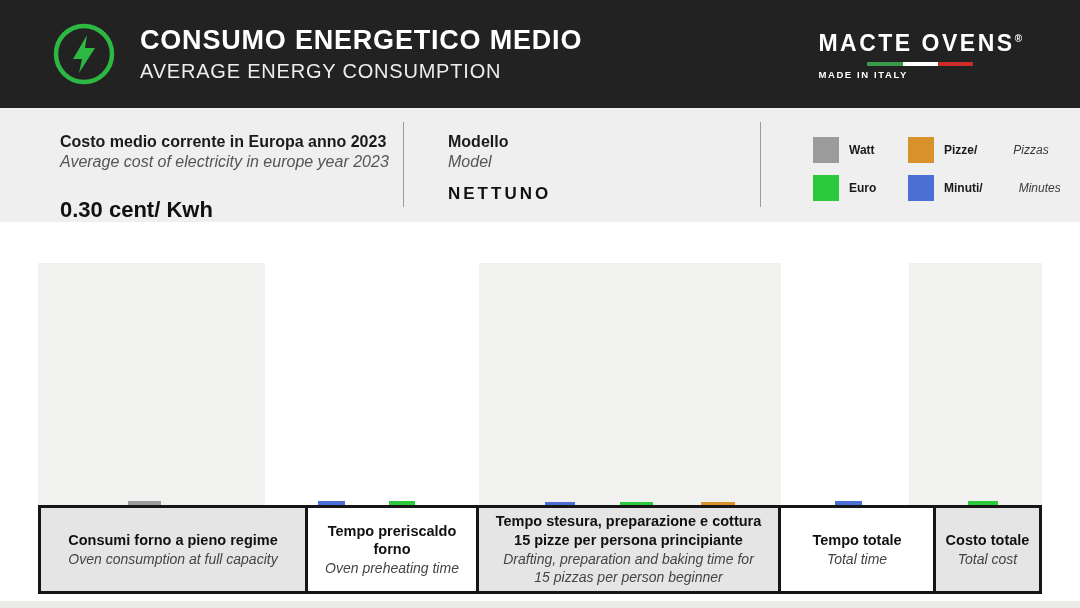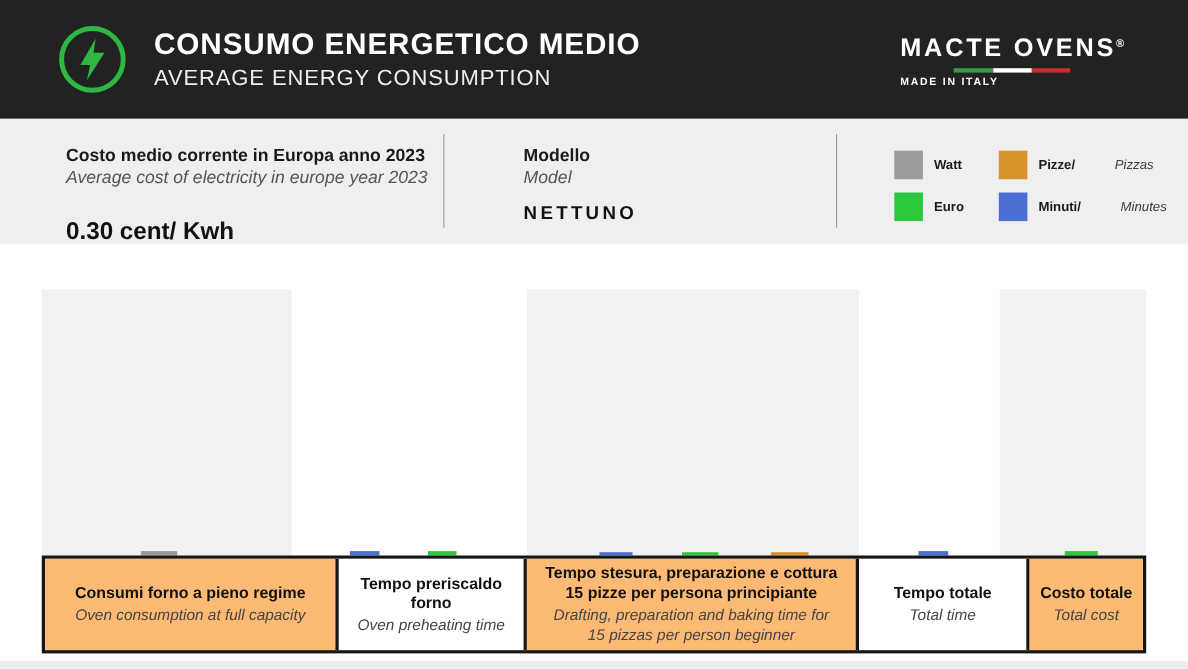--- a/index.html
+++ b/index.html
@@ -32,21 +32,21 @@
     position:absolute; top:108px; left:0; width:1080px; height:114px;
     background:#f0efef;
   }
   .info-cost { position:absolute; left:60px; top:25px; }
   .info-line-bold { font-size:16px; font-weight:bold; color:#1a1a1a; }
   .info-line-italic { font-size:16px; font-style:italic; color:#555555; margin-top:2px; }
   .info-value { font-size:22px; font-weight:bold; color:#111111; margin-top:26px; }
   .vdivider { position:absolute; top:14px; width:1px; height:85px; background:#9a9a9a; }
   .divider-1 { left:403px; }
   .divider-2 { left:760px; }
-  .info-model { position:absolute; left:476px; top:25px; }
+  .info-model { position:absolute; left:448px; top:25px; }
   .model-value { font-size:17px; font-weight:bold; letter-spacing:3px; color:#111111; margin-top:13px; }
 
   .legend {
     position:absolute; left:813px; top:29px;
     display:grid; grid-template-columns:95px auto; grid-row-gap:12px; grid-column-gap:0;
   }
   .legend-item { display:flex; align-items:center; }
   .swatch { width:26px; height:26px; display:inline-block; flex:0 0 26px; }
   .legend-label { margin-left:10px; font-size:12px; color:#1a1a1a; white-space:nowrap; }
   .legend-label b { font-weight:bold; }
@@ -63,21 +63,21 @@
   
   .labels-row {
     position:absolute; left:38px; top:505px; width:1004px; height:89px;
     display:flex; border:3px solid #161616;
   }
   .cat-box {
     display:flex; flex-direction:column; justify-content:center;
     text-align:center; padding:4px 6px; border-right:3px solid #161616;
   }
   .cat-box:last-child { border-right:none; flex:1; }
-  .cat-gray { background:#fdba74; }
+  .cat-gray { background:#e5e5e5; }
   .cat-white { background:#ffffff; }
   .cat-title { font-size:14.5px; font-weight:bold; color:#111111; line-height:1.3; }
   .cat-sub { font-size:14px; font-style:italic; color:#444444; line-height:1.3; }
   .box-1 { width:267px; } .box-2 { width:171px; } .box-3 { width:302px; } .box-4 { width:155px; }
 
   .bottom-strip { position:absolute; left:0; bottom:0; width:1080px; height:7px; background:#ebebe9; }
 </style>
 </head>
 <body>
 

